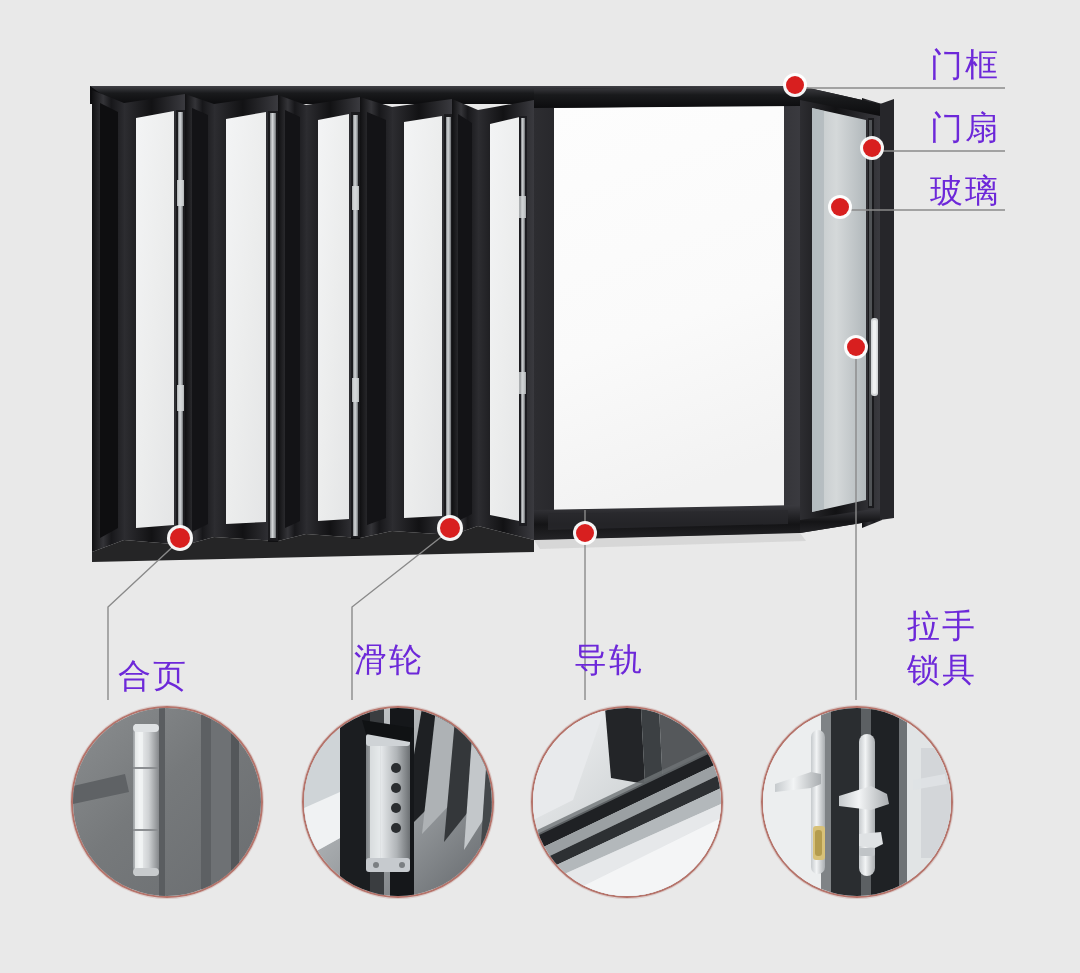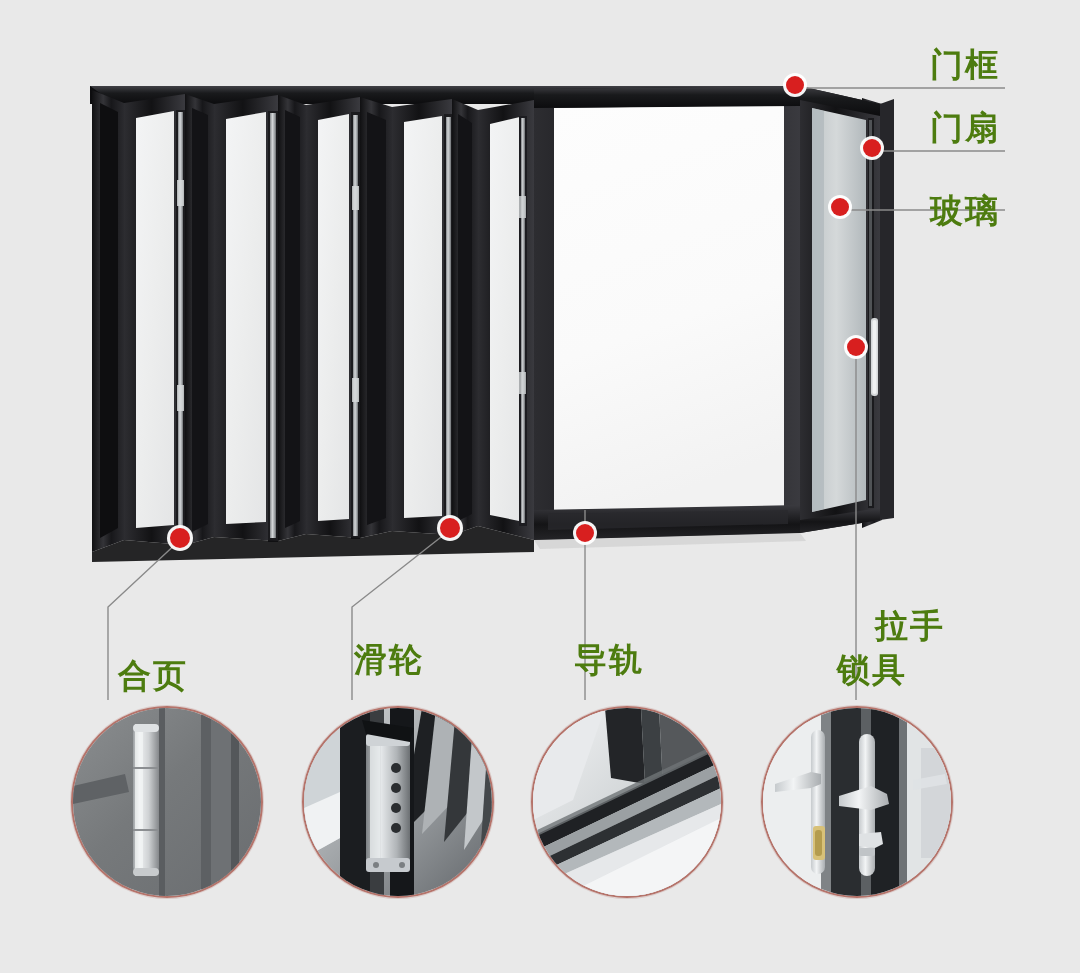--- a/index.html
+++ b/index.html
@@ -7,28 +7,28 @@
     width:1080px;height:973px;
     background:#e9e9e9;
     font-family:"Liberation Sans","DejaVu Sans",sans-serif;
     overflow:hidden;
     position:relative;
   }
   #stage{position:absolute;left:0;top:0;width:1080px;height:973px;}
   svg.layer{position:absolute;left:0;top:0;width:1080px;height:973px;}
   .lbl{
     position:absolute;
-    color:#4d7c0f;
+    color:#6d28d9;
     font-size:33px;
     line-height:40px;
     letter-spacing:2px;
     white-space:pre;
-    font-weight:700;
+    font-weight:400;
   }
-  .lbl.two{line-height:44px;}
+  .lbl.two{line-height:44px;margin-left:32px;}
   .circ{
     position:absolute;
     border-radius:50%;
     overflow:hidden;
     border:2px solid #b5736a;
     box-shadow:0 0 0 1px rgba(181,115,106,.25);
   }
   .circ .inner{position:absolute;left:0;top:0;width:100%;height:100%;}
 </style>
 </head>
@@ -198,27 +198,27 @@
       <polyline points="450,530 352,607 352,700"></polyline>
 
       <line x1="585" y1="510" x2="585" y2="700"></line>
 
       <line x1="856" y1="350" x2="856" y2="700"></line>
     </g>
   </svg>
 
   <div class="lbl" style="left:930px;top:45px;">门框</div>
   <div class="lbl" style="left:930px;top:108px;text-align:right;">门扇</div>
-  <div class="lbl" style="left:930px;top:171px;margin-top:20px;">玻璃</div>
+  <div class="lbl" style="left:930px;top:171px;">玻璃</div>
 
   <div class="lbl" style="left:118px;top:656px;">合页</div>
   <div class="lbl" style="left:354px;top:640px;">滑轮</div>
   <div class="lbl" style="left:574px;top:640px;">导轨</div>
   <div class="lbl two" style="left:875px;top:604px;">拉手</div>
-  <div class="lbl two" style="left:837px;top:648px;">锁具</div>
+  <div class="lbl two" style="left:875px;top:648px;">锁具</div>
 
   <svg class="layer" viewBox="0 0 1080 973" preserveAspectRatio="none">
     <g>
       <circle cx="795" cy="85" r="12" fill="#ffffff" opacity=".95"></circle>
       <circle cx="795" cy="85" r="9" fill="#d81f1f"></circle>
       <circle cx="872" cy="148" r="12" fill="#ffffff" opacity=".95"></circle>
       <circle cx="872" cy="148" r="9" fill="#d81f1f"></circle>
       <circle cx="840" cy="207" r="12" fill="#ffffff" opacity=".95"></circle>
       <circle cx="840" cy="207" r="9" fill="#d81f1f"></circle>
       <circle cx="856" cy="347" r="12" fill="#ffffff" opacity=".95"></circle>

